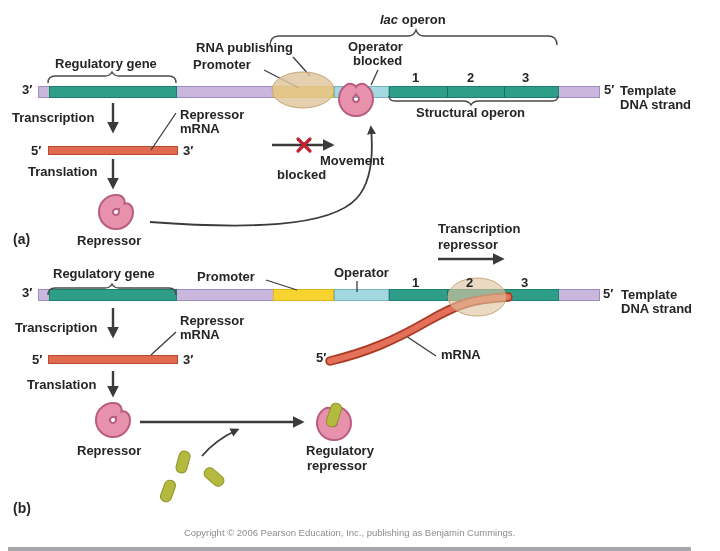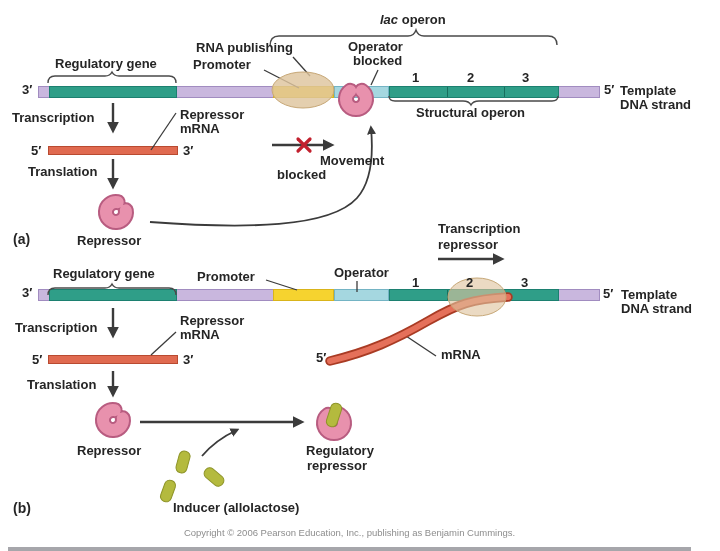--- a/index.html
+++ b/index.html
@@ -188,18 +188,17 @@
 
   <div class="lbl" style="left:32px;top:353px;">5′</div>
   <div class="lbl" style="left:183px;top:353px;">3′</div>
   <div class="lbl" style="left:316px;top:351px;">5′</div>
   <div class="lbl" style="left:441px;top:348px;">mRNA</div>
 
   <div class="lbl" style="left:27px;top:378px;">Translation</div>
   <div class="lbl" style="left:77px;top:444px;">Repressor</div>
   <div class="lbl" style="left:306px;top:444px;">Regulatory</div>
   <div class="lbl" style="left:307px;top:459px;">repressor</div>
-  <div class="lbl" style="left:173px;top:501px;">Inducer (allolactose)</div>
   <div class="lbl tag" style="left:13px;top:501px;">(b)</div>
 
   <div class="copy" style="top:527px;">Copyright © 2006 Pearson Education, Inc., publishing as Benjamin Cummings.</div>
   <div class="botbar"></div>
 </div>
 
 </body></html>

